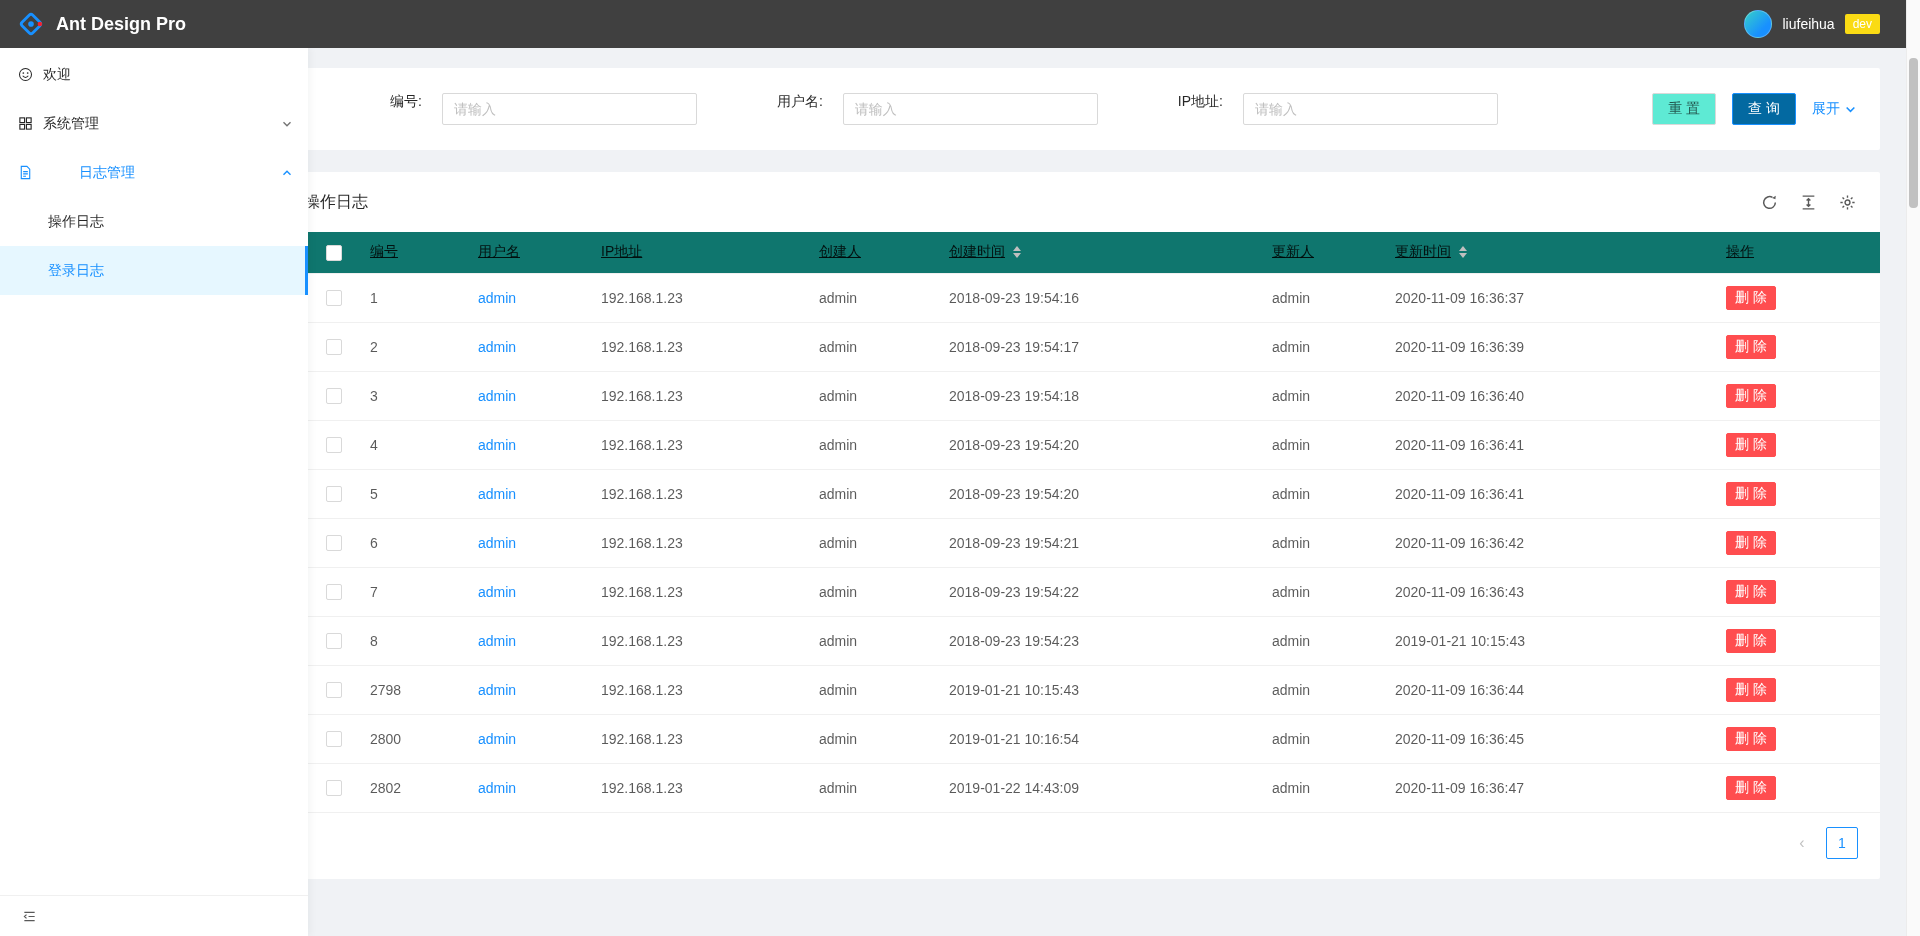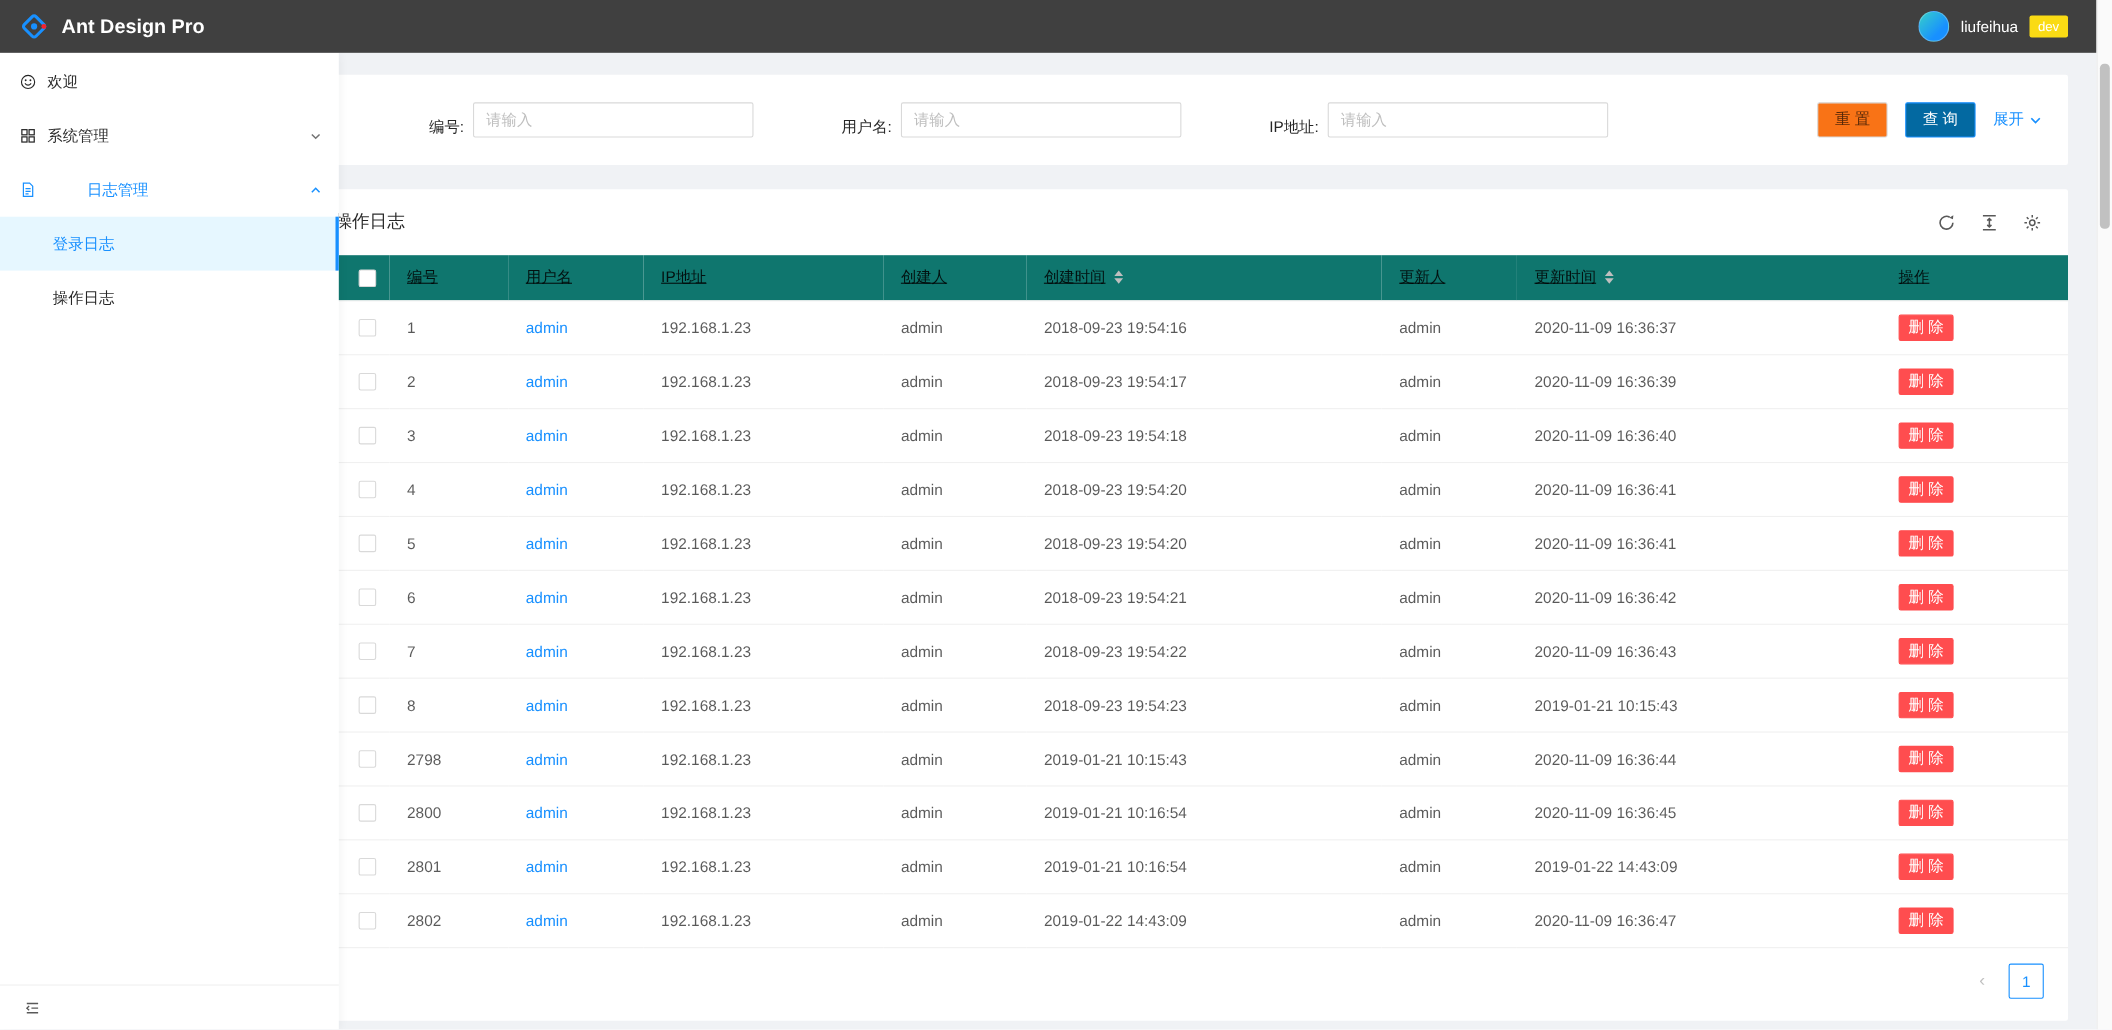--- a/index.html
+++ b/index.html
@@ -44,26 +44,26 @@
   .submenu-item.selected::after { content:""; position:absolute; right:0; top:0; bottom:0; width:3px; background:#1890ff; }
   .sidebar-footer { border-top:1px solid #f0f0f0; height:41px; display:flex; align-items:center; padding-left:22px; color:rgba(0,0,0,.65); }
 
   
   .main { position:absolute; top:48px; left:256px; width:1650px; height:888px; padding:20px 26px 0 24px; overflow:hidden; }
   .card { background:#fff; border-radius:2px; }
 
   
   .search-card { height:82px; display:flex; align-items:center; padding:0 24px; margin-bottom:22px; }
   .search-fields { display:flex; gap:80px; margin-left:86px; }
-  .field { display:flex; align-items:flex-end; }
+  .field { display:flex; align-items:flex-start;gap:12px; }
   .field label { padding-right:8px; color:rgba(0,0,0,.85); white-space:nowrap; }
   .field input { width:255px; height:32px; border:1px solid #d9d9d9; border-radius:2px; padding:0 11px; font-size:14px; color:rgba(0,0,0,.65); outline:none; font-family:inherit; }
   .field input::placeholder { color:#bfbfbf; }
   .form-actions { margin-left:auto; display:flex; align-items:center; gap:16px; }
-  .btn { height:32px; padding:0 15px; border:1px solid #d9d9d9; background:#f97316; border-radius:2px; font-size:14px; color:rgba(0,0,0,.65); cursor:pointer; font-family:inherit; white-space:nowrap; }
+  .btn { height:32px; padding:0 15px; border:1px solid #d9d9d9; background:#5eead4; border-radius:2px; font-size:14px; color:rgba(0,0,0,.65); cursor:pointer; font-family:inherit; white-space:nowrap; }
   .btn.primary { background:#0369a1; border-color:#1890ff; color:#fff; }
   .expand-link { color:#1890ff; display:flex; align-items:center; gap:5px; cursor:pointer; text-decoration:none; }
 
   
   .table-card { padding-bottom:4px; }
   .toolbar { display:flex; align-items:center; justify-content:space-between; padding:16px 24px; }
   .table-title { font-size:16px; font-weight:500; color:rgba(0,0,0,.85); line-height:28px; }
   .toolbar-icons { display:flex; align-items:center; gap:22px; }
   .tool-icon { width:17px; height:17px; display:flex; cursor:pointer; color:#595959; }
 
@@ -147,25 +147,25 @@
       </span>
       <span>日志管理</span>
       <span class="chev">
         <svg width="10" height="10" viewBox="0 0 10 10">
             <path d="M1.5 6.7L5 3.2l3.5 3.5" fill="none" stroke="currentColor" stroke-width="1.4"></path>
           </svg>
       </span>
     </div>
 
     <div class="submenu">
+      <div class="submenu-item">
+        <span>操作日志</span>
+      </div>
       <div class="submenu-item selected">
         <span>登录日志</span>
-      </div>
-      <div class="submenu-item">
-        <span>操作日志</span>
       </div>
     </div>
   </nav>
 
   <div class="sidebar-footer">
     <span style="display:flex;cursor:pointer;">
       <svg viewBox="0 0 16 16" width="15" height="15" fill="none" stroke="currentColor" stroke-width="1.3">
           <path d="M2.5 3.5h11M7 8h6.5M2.5 12.5h11M4.8 6L2.6 8l2.2 2"></path>
         </svg>
     </span>
@@ -383,31 +383,20 @@
     <td>2800</td>
     <td><a class="link">admin</a></td>
     <td>192.168.1.23</td>
     <td>admin</td>
     <td>2019-01-21 10:16:54</td>
     <td>admin</td>
     <td>2020-11-09 16:36:45</td>
     <td><button class="del-btn">删 除</button></td>
   </tr>
 
-  <tr>
-    <td class="sel"><span class="checkbox"></span></td>
-    <td>2801</td>
-    <td><a class="link">admin</a></td>
-    <td>192.168.1.23</td>
-    <td>admin</td>
-    <td>2019-01-21 10:16:54</td>
-    <td>admin</td>
-    <td>2019-01-22 14:43:09</td>
-    <td><button class="del-btn">删 除</button></td>
-  </tr>
 
   <tr>
     <td class="sel"><span class="checkbox"></span></td>
     <td>2802</td>
     <td><a class="link">admin</a></td>
     <td>192.168.1.23</td>
     <td>admin</td>
     <td>2019-01-22 14:43:09</td>
     <td>admin</td>
     <td>2020-11-09 16:36:47</td>

